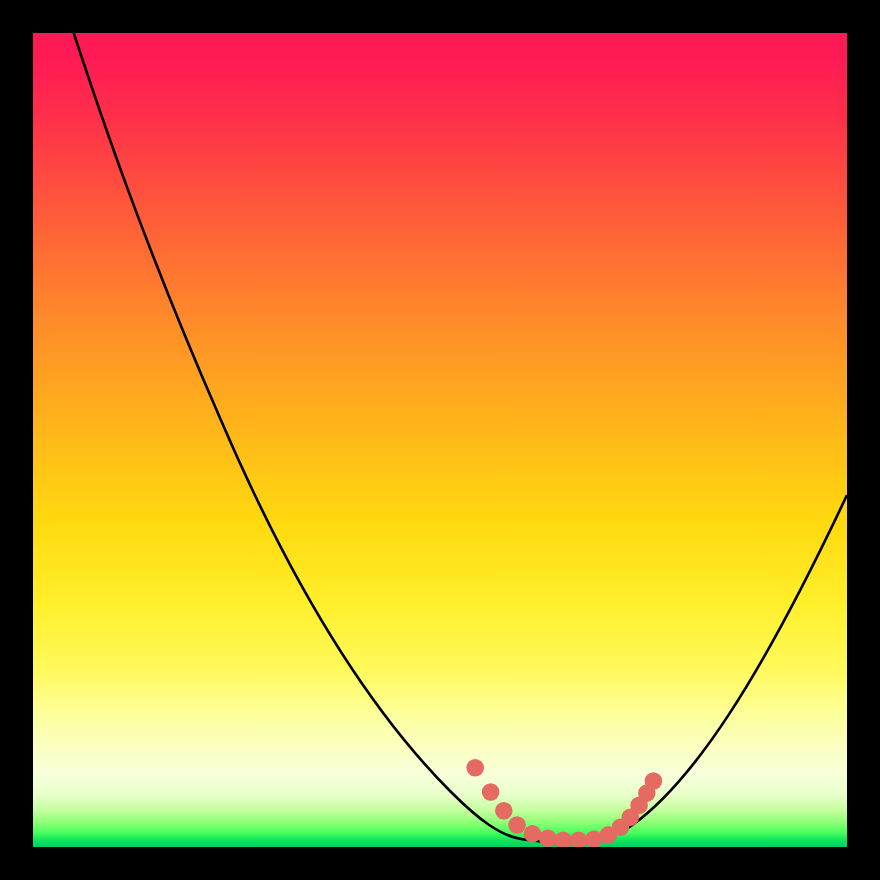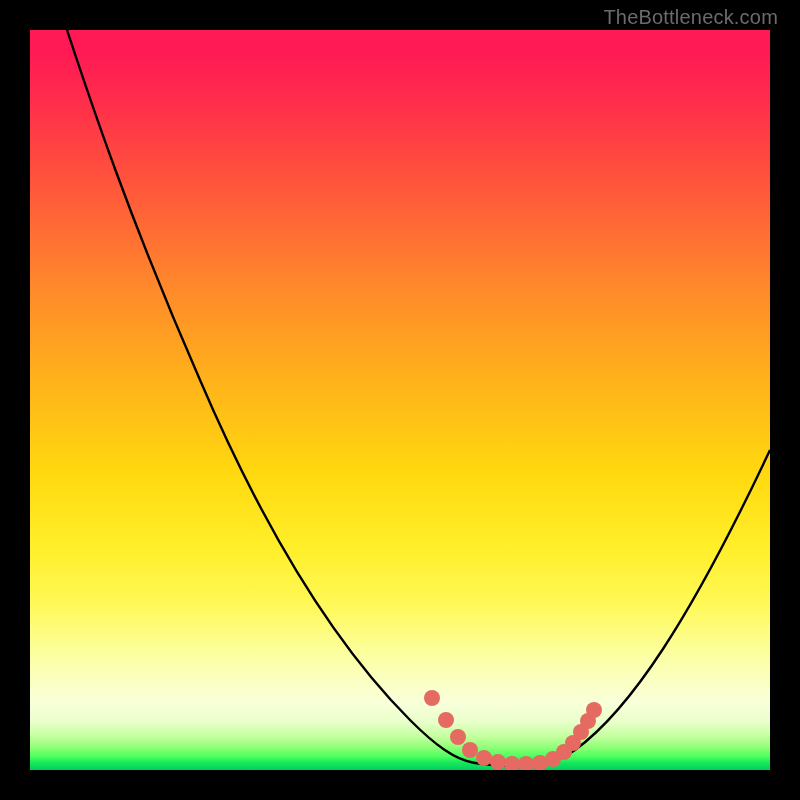--- a/index.html
+++ b/index.html
@@ -92,14 +92,13 @@
         <circle cx="510" cy="733" r="8"></circle>
         <circle cx="523" cy="729" r="8"></circle>
         <circle cx="534" cy="722" r="8"></circle>
         <circle cx="543" cy="713" r="8"></circle>
         <circle cx="551" cy="702" r="8"></circle>
         <circle cx="558" cy="691" r="8"></circle>
         <circle cx="564" cy="680" r="8"></circle>
       </g>
     </svg>
   </div>
-  <div class="watermark">TheBottleneck.com</div>
 </div>
 
 </body></html>

